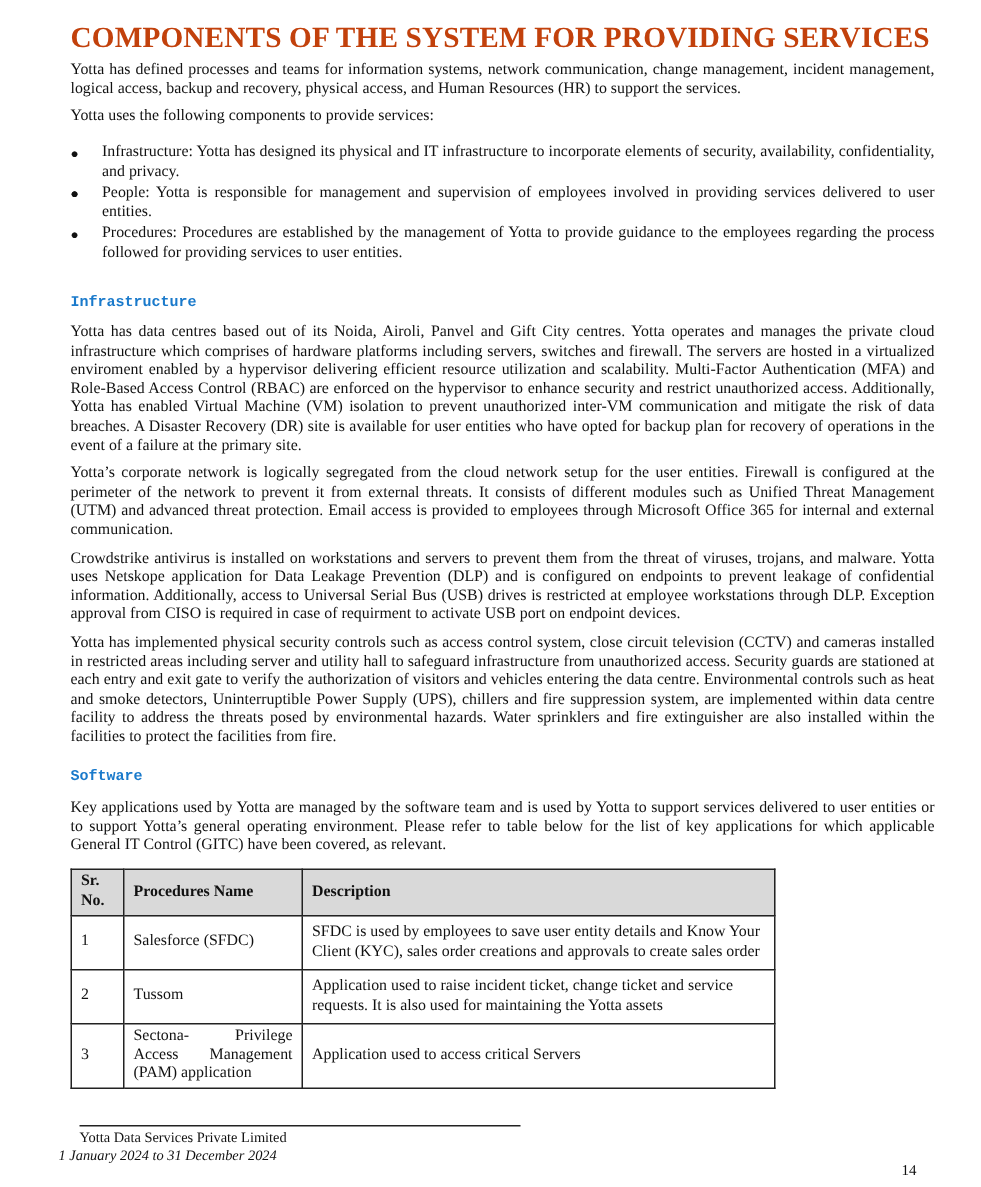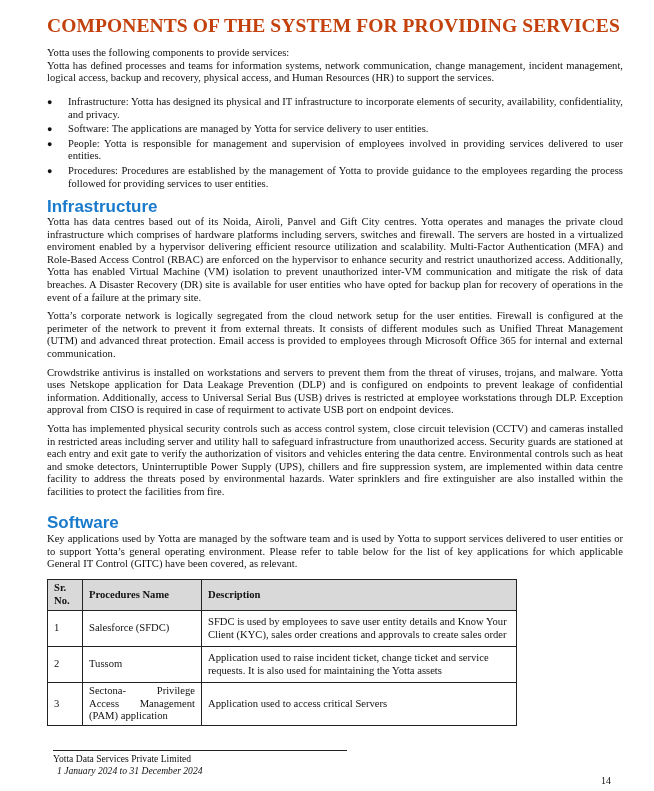--- a/index.html
+++ b/index.html
@@ -13,55 +13,55 @@
       font-family: "Liberation Serif", serif; font-weight: bold;
       font-size: 19.5px; color: #c2410c; letter-spacing: 0.1px; white-space: nowrap;
     }
     p, li { font-size: 10.6px; line-height: 12.6px; text-align: justify; margin: 0; }
     .block { position: absolute; left: 0; width: 576px; }
     ul.bullets { list-style: none; padding: 0; margin: 0; }
     ul.bullets li { position: relative; padding-left: 21px; margin-bottom: 2px; }
     ul.bullets li .bullet { position: absolute; left: 0; top: 0; font-size: 9px; }
     h2.sub {
       position: absolute; left: 0; margin: 0; font-weight: bold;
-      font-size: 17px; color: #1a7acb; font-family: Liberation Sans, sans-serif;
+      font-size: 10px; color: #1a7acb; font-family: Liberation Mono, monospace;
     }
     table.apps {
       position: absolute; left: 0; top: 579px; width: 470px;
       border-collapse: collapse; font-size: 10.6px; line-height: 12.6px;
     }
     table.apps th, table.apps td {
       border: 1px solid #222; vertical-align: middle; text-align: left; padding: 2px 6px;
     }
     table.apps th { background: #d9d9d9; font-weight: bold; height: 26px; }
     table.apps td { height: 31px; }
     table.apps tr.row3 td { height: 37px; }
     .col-sr { width: 22px; }
     .col-name { width: 106px; }
     .justify-cell { text-align: justify !important; }
     .footer-rule { position: absolute; left: 53px; top: 750px; width: 294px; height: 1px; background: #222; }
     .footer-company { position: absolute; left: 53px; top: 753px; font-size: 9.6px; }
-    .footer-period { position: absolute; left: 57px; top: 765px; font-size: 9.6px; font-style: italic; }
+    .footer-period { position: absolute; left: 39px; top: 765px; font-size: 9.6px; font-style: italic; }
     .page-number { position: absolute; right: 43px; top: 775px; font-size: 10px; }
   </style>
 </head>
 <body>
 
 <div class="page">
   <h1 class="title">COMPONENTS OF THE SYSTEM FOR PROVIDING SERVICES</h1>
 
   <div class="block" style="top:41px;">
+    <p>Yotta has defined processes and teams for information systems, network communication, change management, incident management, logical access, backup and recovery, physical access, and Human Resources (HR) to support the services.</p>
     <p style="margin-top:6px;">Yotta uses the following components to provide services:</p>
-    <p>Yotta has defined processes and teams for information systems, network communication, change management, incident management, logical access, backup and recovery, physical access, and Human Resources (HR) to support the services.</p>
   </div>
 
   <div class="block" style="top:96px;">
     <ul class="bullets">
       <li><span class="bullet">●</span><span>Infrastructure: Yotta has designed its physical and IT infrastructure to incorporate elements of security, availability, confidentiality, and privacy.</span></li>
-      <li><span class="bullet">●</span><span>Software: The applications are managed by Yotta for service delivery to user entities.</span></li>
+      <li><span class="bullet">●</span></li>
       <li><span class="bullet">●</span><span>People: Yotta is responsible for management and supervision of employees involved in providing services delivered to user entities.</span></li>
       <li><span class="bullet">●</span><span>Procedures: Procedures are established by the management of Yotta to provide guidance to the employees regarding the process followed for providing services to user entities.</span></li>
     </ul>
   </div>
 
   <h2 class="sub" style="top:197px;">Infrastructure</h2>
 
   <div class="block" style="top:216px;">
     <p>Yotta has data centres based out of its Noida, Airoli, Panvel and Gift City centres. Yotta operates and manages the private cloud infrastructure which comprises of hardware platforms including servers, switches and firewall. The servers are hosted in a virtualized enviroment enabled by a hypervisor delivering efficient resource utilization and scalability. Multi-Factor Authentication (MFA) and Role-Based Access Control (RBAC) are enforced on the hypervisor to enhance security and restrict unauthorized access. Additionally, Yotta has enabled Virtual Machine (VM) isolation to prevent unauthorized inter-VM communication and mitigate the risk of data breaches. A Disaster Recovery (DR) site is available for user entities who have opted for backup plan for recovery of operations in the event of a failure at the primary site.</p>
     <p style="margin-top:6px;">Yotta’s corporate network is logically segregated from the cloud network setup for the user entities. Firewall is configured at the perimeter of the network to prevent it from external threats. It consists of different modules such as Unified Threat Management (UTM) and advanced threat protection. Email access is provided to employees through Microsoft Office 365 for internal and external communication.</p>

